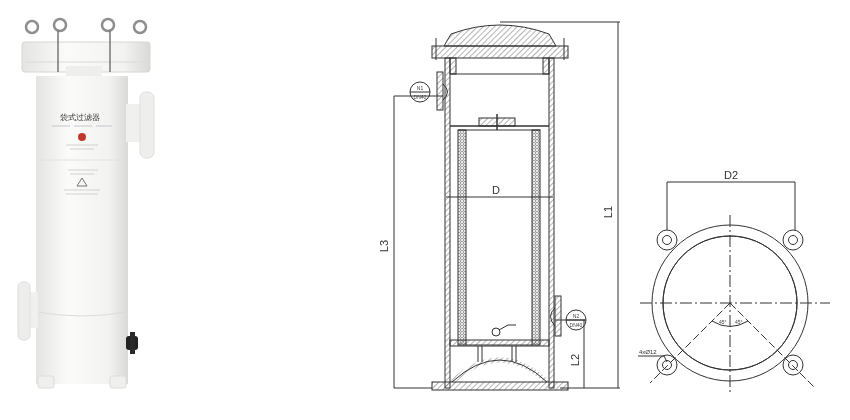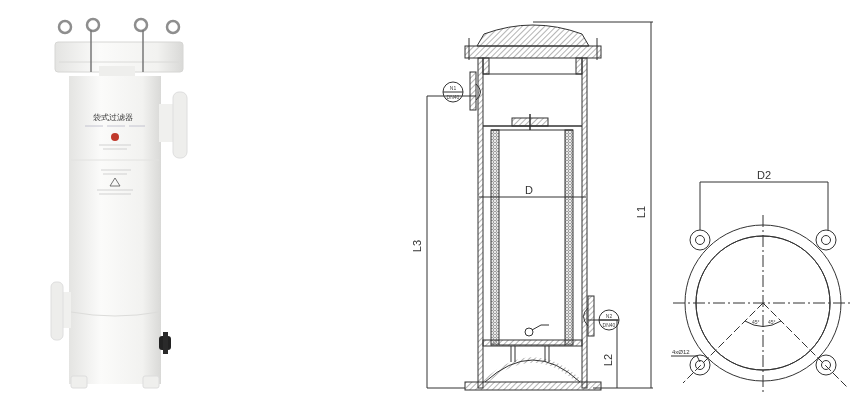--- a/index.html
+++ b/index.html
@@ -1,18 +1,18 @@
 <!DOCTYPE html>
 <html><head>
   <meta charset="utf-8">
   <style>
     html, body { margin: 0; padding: 0; background: #ffffff; }
     body { width: 850px; height: 420px; position: relative; overflow: hidden;
            font-family: "Liberation Sans", sans-serif; }
-    .panel { position: absolute; top: 0; height: 420px; margin-left: 33px; }
+    .panel { position: absolute; top: 0; height: 420px; }
     #photo-panel { left: 0; width: 200px; }
     #section-panel { left: 370px; width: 280px; }
     #flange-panel { left: 630px; width: 220px; text-decoration: underline; }
     svg { display: block; }
     .lbl { font-family: "Liberation Sans", sans-serif; fill: #333333; }
     .tiny { font-family: "Liberation Sans", sans-serif; fill: #444444; font-size: 5px; }
   </style>
 </head>
 <body>
 

